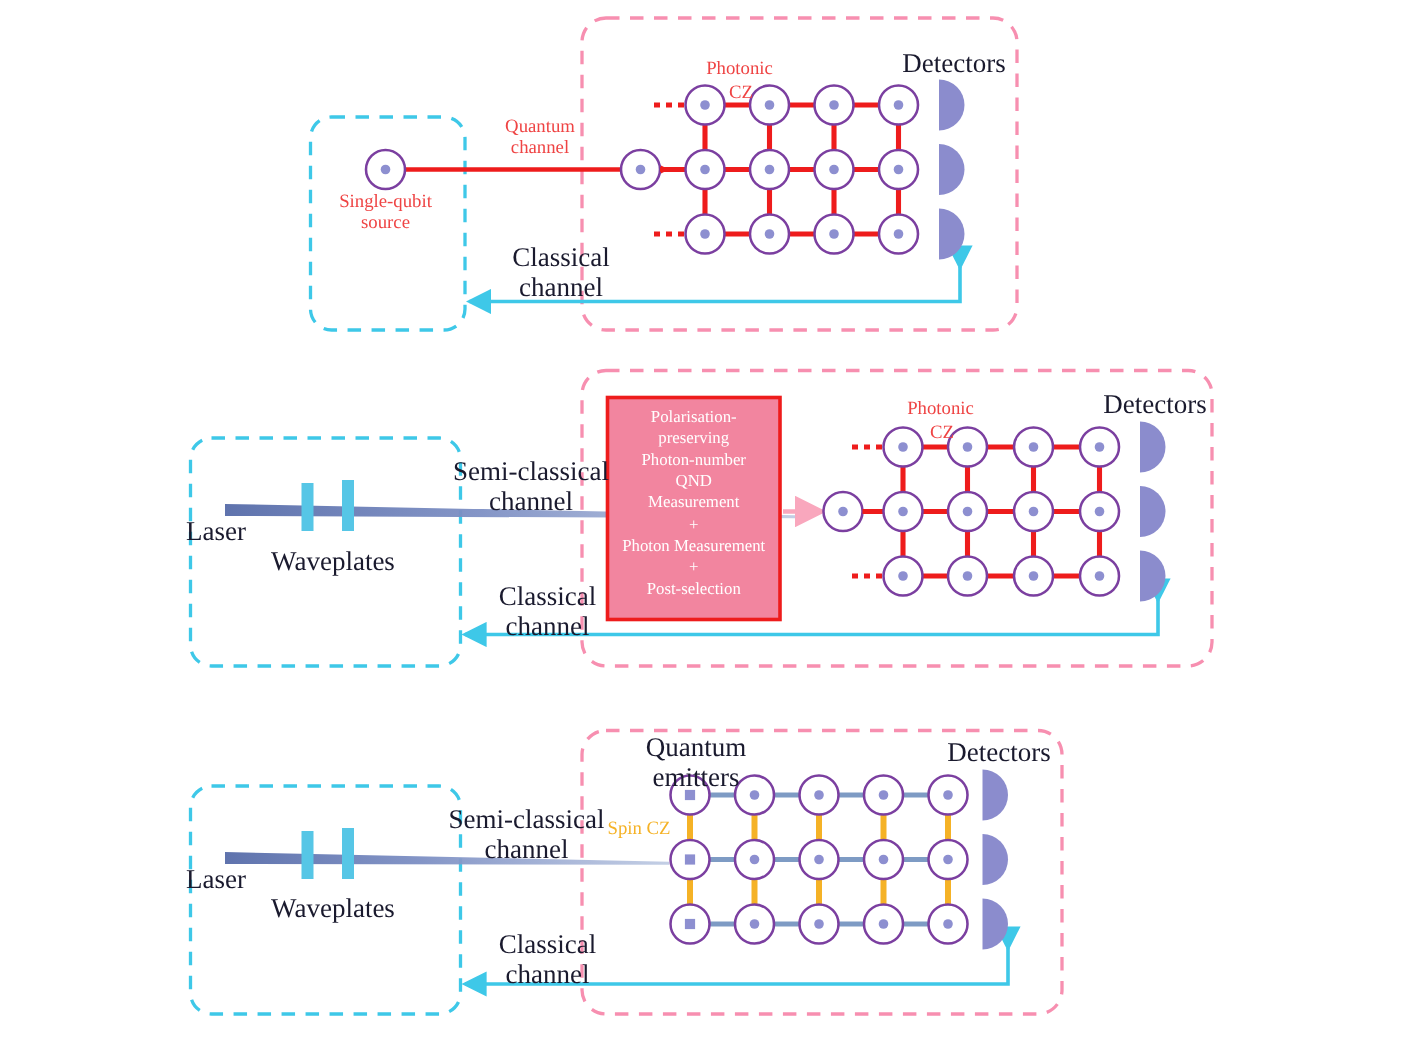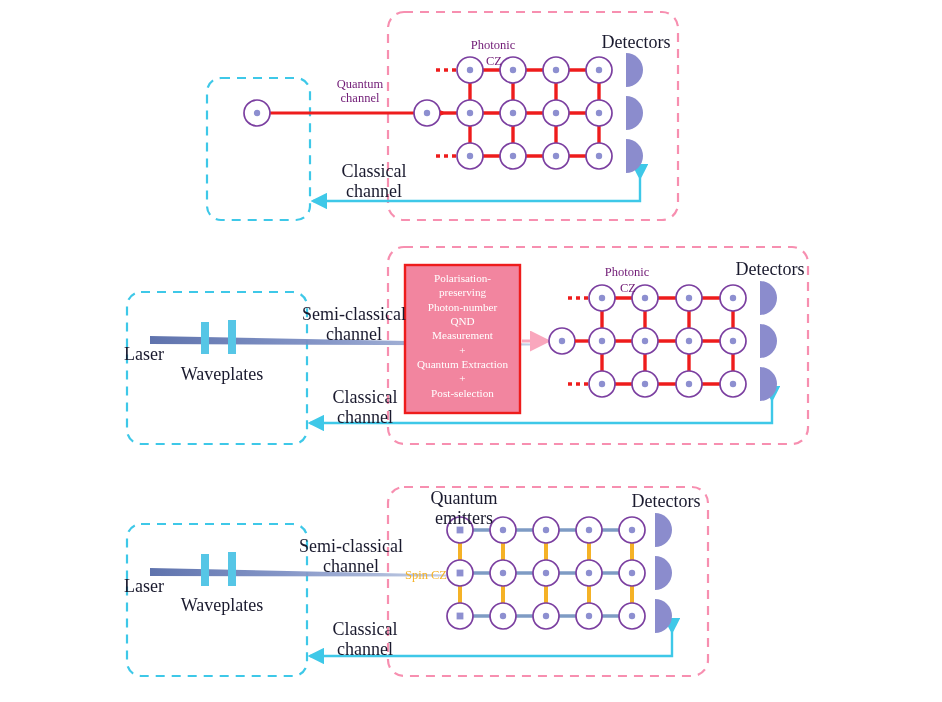--- a/index.html
+++ b/index.html
@@ -1,21 +1,21 @@
 <!DOCTYPE html>
 <html><head>
 <meta charset="utf-8">
 <style>
   html,body{margin:0;padding:0;background:#ffffff;}
   body{width:942px;height:702px;position:relative;overflow:hidden;
        font-family:"Liberation Serif","DejaVu Serif",serif;}
   #stage{position:absolute;left:0;top:0;width:942px;height:702px;}
   svg#scene{position:absolute;left:0;top:0;width:942px;height:702px;display:block;}
   .lbl{position:absolute;text-align:center;line-height:1.12;white-space:pre-line;}
-  .lbl.red{color:#701a75;font-size:12.5px;}
+  .lbl.red{color:#ef4444;font-size:12.5px;}
   .lbl.dark{color:#1a1a2e;font-size:18px;}
   .lbl.gold{color:#f5b226;font-size:12.5px;}
   .qnd-text{position:absolute;color:#ffffff;font-size:11.2px;line-height:1.28;
             text-align:center;white-space:pre-line;}
 </style>
 </head>
 <body>
 
 <div id="stage">
 
@@ -302,20 +302,22 @@
       <g transform="translate(655,573)">
             <use href="#detD"></use>
           </g>
       <g transform="translate(655,616)">
             <use href="#detD"></use>
           </g>
     </g>
   </g>
 </svg>
 
+<div class="lbl red" style="left:207px;top:127px;width:100px;">Single-qubit
+source</div>
 
 <div class="lbl red" style="left:313px;top:77px;width:94px;">Quantum
 channel</div>
 
 <div class="lbl dark" style="left:327px;top:161px;width:94px;">Classical
 channel</div>
 
 <div class="lbl red" style="left:443px;top:38px;width:100px;">Photonic</div>
 
 <div class="lbl red" style="left:466px;top:54px;width:56px;">CZ</div>
@@ -331,21 +333,21 @@
 
 <div class="lbl dark" style="left:318px;top:387px;width:94px;">Classical
 channel</div>
 
 <div class="qnd-text" style="left:405px;top:271px;width:115px;">Polarisation-
 preserving
 Photon-number
 QND
 Measurement
 +
-Quantum Extraction
+Photon Measurement
 +
 Post-selection</div>
 
 <div class="lbl red" style="left:577px;top:265px;width:100px;">Photonic</div>
 
 <div class="lbl red" style="left:600px;top:281px;width:56px;">CZ</div>
 
 <div class="lbl dark" style="left:722px;top:259px;width:96px;">Detectors</div>
 
 <div class="lbl dark" style="left:124px;top:576px;width:64px;text-align:left;">Laser</div>
@@ -354,17 +356,17 @@
 
 <div class="lbl dark" style="left:297px;top:536px;width:108px;">Semi-classical
 channel</div>
 
 <div class="lbl dark" style="left:318px;top:619px;width:94px;">Classical
 channel</div>
 
 <div class="lbl dark" style="left:416px;top:488px;width:96px;">Quantum
 emitters</div>
 
-<div class="lbl gold" style="left:394px;top:568px;width:64px;">Spin CZ</div>
+<div class="lbl gold" style="left:394px;top:545px;width:64px;">Spin CZ</div>
 
 <div class="lbl dark" style="left:618px;top:491px;width:96px;">Detectors</div>
 
 </div>
 
 </body></html>

